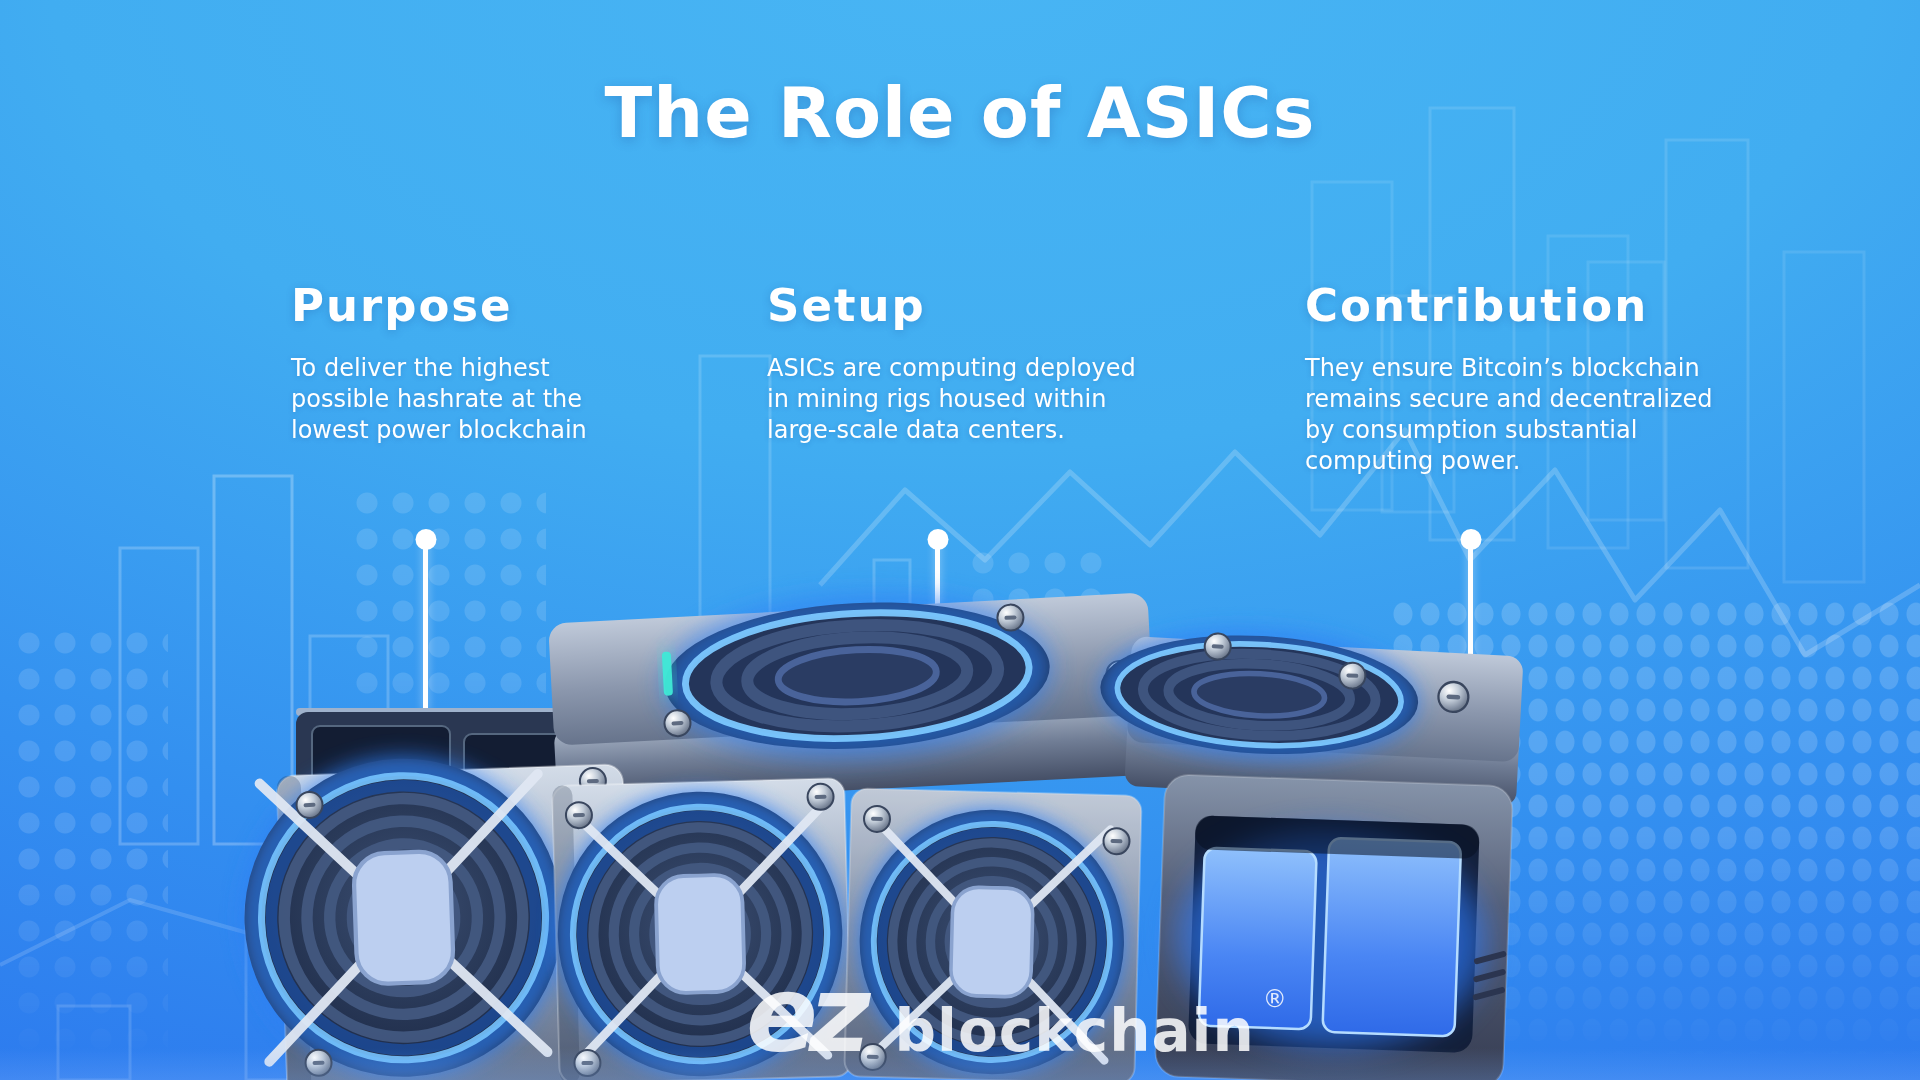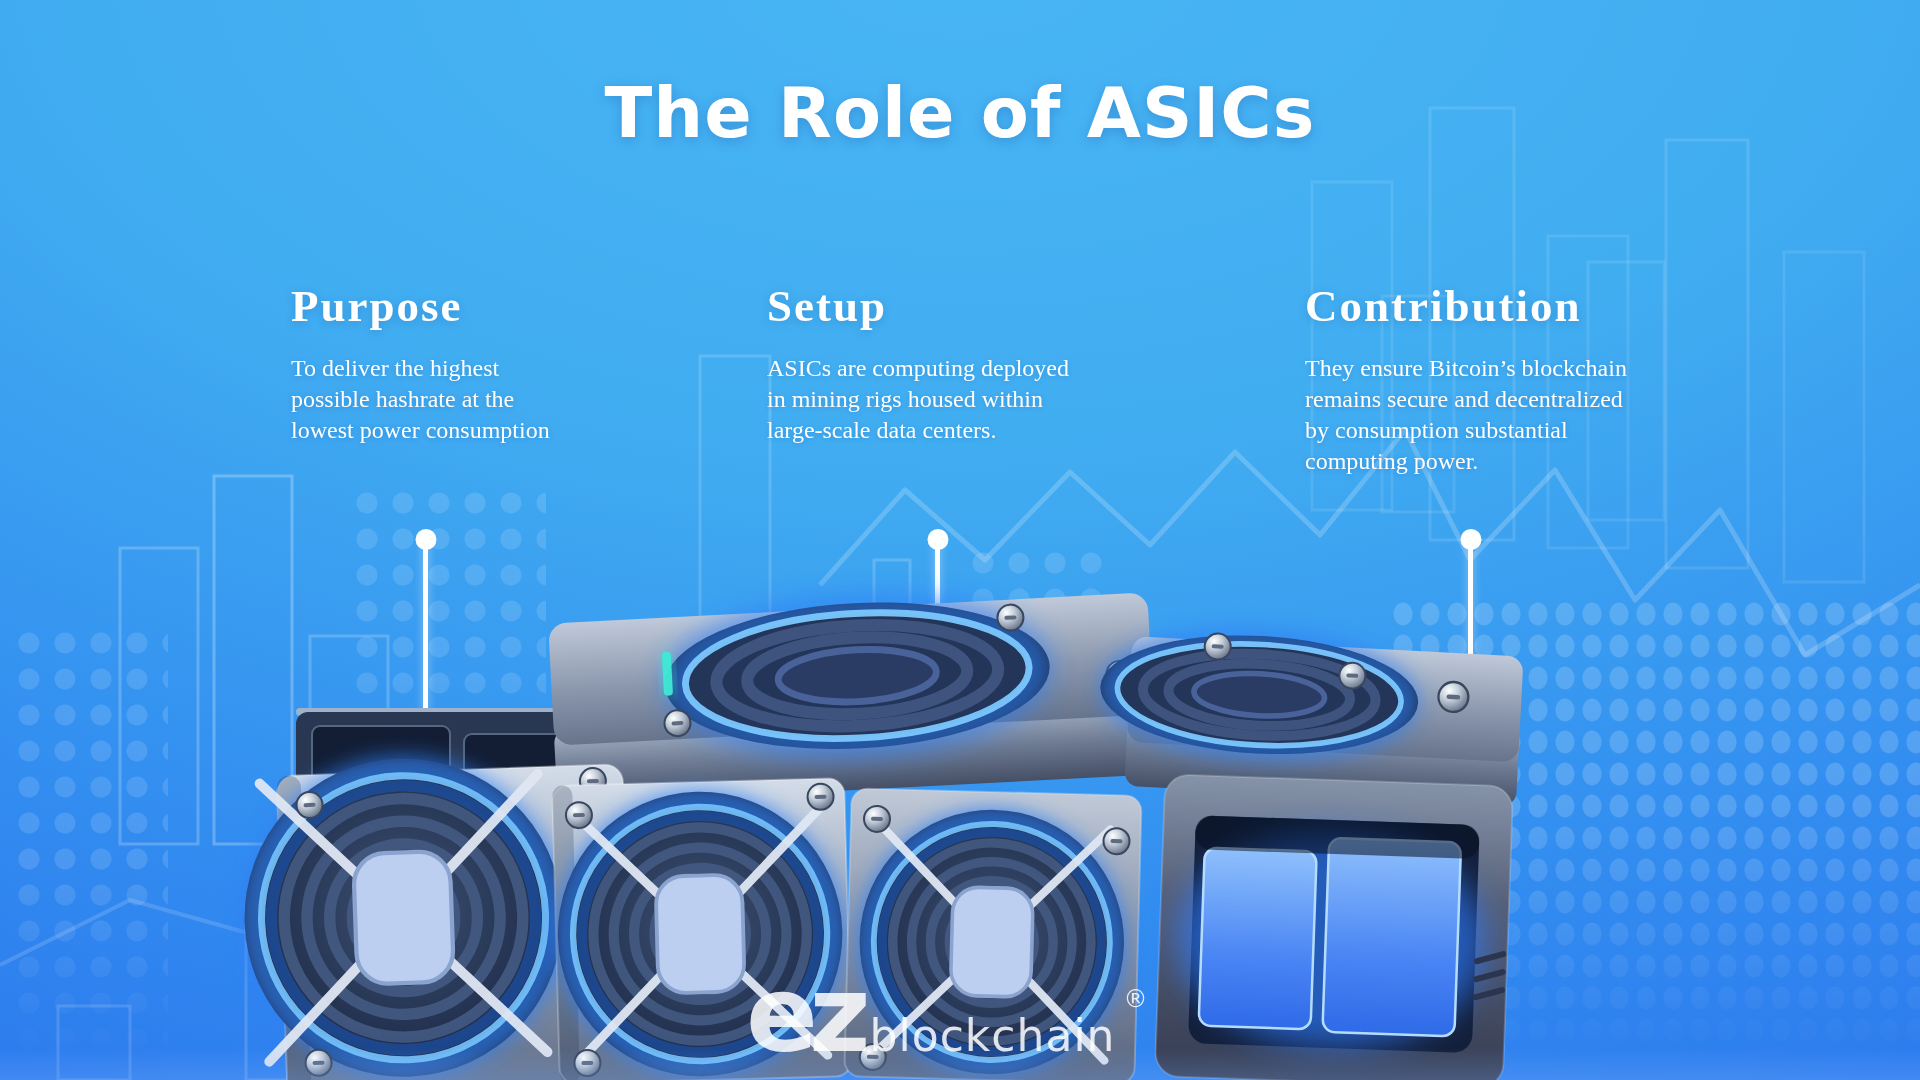--- a/index.html
+++ b/index.html
@@ -25,43 +25,43 @@
   #dots-a{left:18px;top:632px;width:150px;height:430px;}
   #dots-b{left:356px;top:492px;width:190px;height:340px;}
   #dots-c{left:972px;top:552px;width:140px;height:156px;}
   #dots-d{left:1390px;top:598px;width:530px;height:474px;}
   
   .title{
     position:absolute;top:76px;left:0;width:1920px;text-align:center;color:#ffffff;
     font-size:70px;line-height:75px;font-weight:bold;letter-spacing:1px;
     text-shadow:0 3px 12px rgba(25,70,150,0.28);
   }
-  .section{position:absolute;color:#ffffff;font-family:Liberation Serif, serif;}
+  .section{position:absolute;color:#ffffff;}
   .section h2{margin:0 0 24px;font-size:45px;line-height:46px;font-weight:bold;letter-spacing:2px;
     text-shadow:0 2px 8px rgba(25,70,150,0.25);}
   .section .line{font-size:24px;line-height:31px;font-weight:normal;
     text-shadow:0 1px 5px rgba(25,70,150,0.25);}
   #sec-purpose{left:291px;top:283px;}
   #sec-setup{left:767px;top:283px;}
   #sec-contribution{left:1305px;top:283px;}
   
   .connector{position:absolute;width:5px;background:#ffffff;border-radius:3px;
     box-shadow:0 0 8px rgba(255,255,255,0.45);}
   .connector .dot{position:absolute;left:50%;top:-11px;width:21px;height:21px;
     transform:translateX(-50%);border-radius:50%;background:#ffffff;}
   #connector-1{left:423px;top:540px;height:172px;}
   #connector-2{left:935px;top:540px;height:87px;}
   #connector-3{left:1468px;top:540px;height:132px;}
   
   .layer{position:absolute;left:0;top:0;}
   
   .logo{position:absolute;left:746px;top:962px;display:flex;align-items:baseline;
     color:rgba(255,255,255,0.85);}
-  .logo-mark{font-size:106px;font-weight:bold;letter-spacing:-9px;line-height:1;}
-  .logo-name{font-size:44px;font-weight:normal;margin-left:8px;letter-spacing:1px;line-height:1;}
+  .logo-mark{font-size:106px;font-weight:bold;font-style:italic;letter-spacing:-9px;line-height:1;}
+  .logo-name{font-size:58px;font-weight:bold;margin-left:33px;letter-spacing:1px;line-height:1;}
   .logo-reg{font-size:24px;margin-left:8px;position:relative;top:-44px;font-weight:normal;}
 </style>
 </head>
 <body>
 
 <div class="stage">
 
   <div class="dots dots-round" id="dots-a"></div>
   <div class="dots dots-round" id="dots-b"></div>
   <div class="dots dots-round" id="dots-c"></div>
@@ -89,21 +89,21 @@
   </svg>
 
   <div class="title">
     <div>The Role of ASICs</div>
   </div>
 
   <div class="section" id="sec-purpose">
     <h2>Purpose</h2>
     <div class="line">To deliver the highest</div>
     <div class="line">possible hashrate at the</div>
-    <div class="line">lowest power consumption</div>
+    <div class="line">lowest power blockchain</div>
   </div>
 
   <div class="section" id="sec-setup">
     <h2>Setup</h2>
     <div class="line">ASICs are computing deployed</div>
     <div class="line">in mining rigs housed within</div>
     <div class="line">large-scale data centers.</div>
   </div>
 
   <div class="section" id="sec-contribution">

